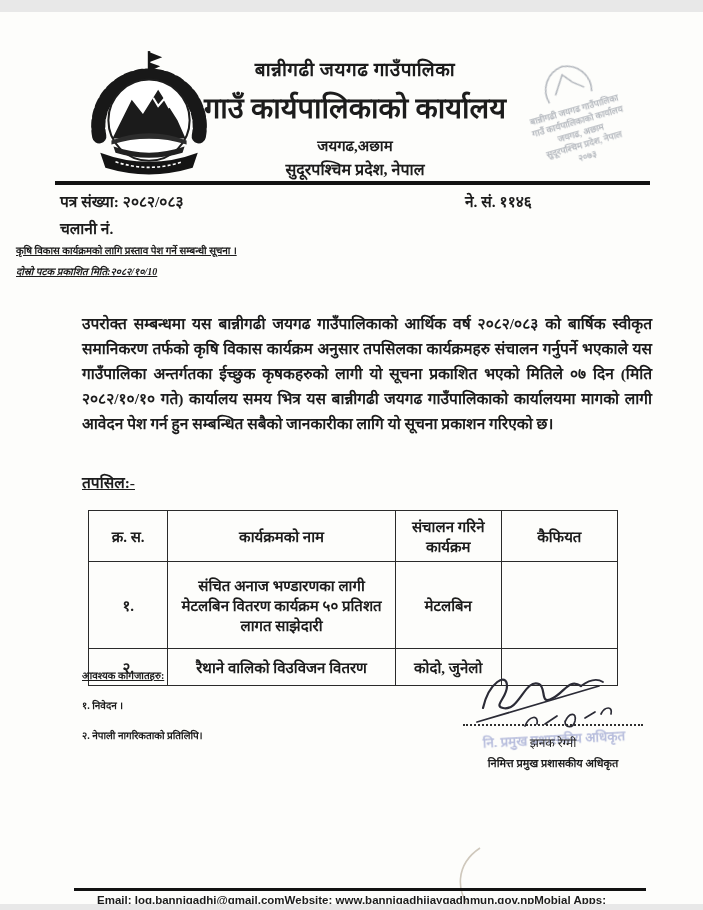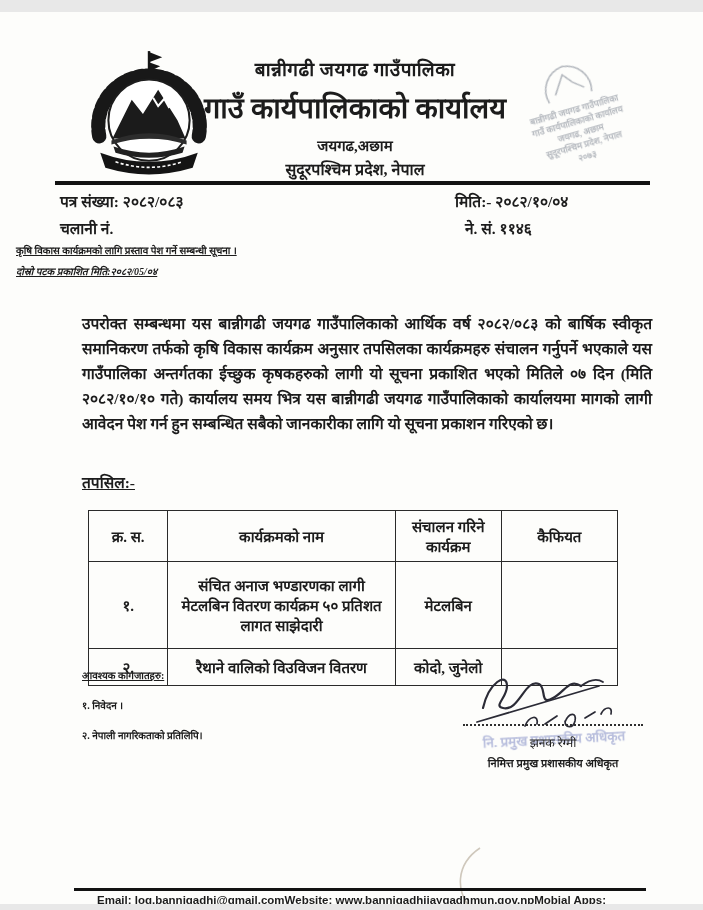--- a/index.html
+++ b/index.html
@@ -98,27 +98,26 @@
     <div class="st-line">२०७३</div>
   </div>
 
   <div class="top-rule"></div>
 
   <div class="meta-left">
     <div>पत्र संख्या: २०८२/०८३</div>
     <div>चलानी नं.</div>
   </div>
   <div class="meta-right">
-    <div>मिति:- २०८२/१०/०४</div>
     <div class="ne">ने. सं. ११४६</div>
   </div>
 
   <div class="subject">
     <div><span class="s1">कृषि विकास कार्यक्रमको लागि प्रस्ताव पेश गर्ने सम्बन्धी सूचना ।</span></div>
-    <div><span class="s2">दोस्रो पटक प्रकाशित मिति:२०८२/05/०४</span></div>
+    <div><span class="s2">दोस्रो पटक प्रकाशित मिति:२०८२/१०/10</span></div>
   </div>
 
   <p class="body-text">उपरोक्त सम्बन्धमा यस बान्नीगढी जयगढ गाउँपालिकाको आर्थिक वर्ष २०८२/०८३ को बार्षिक स्वीकृत समानिकरण तर्फको कृषि विकास कार्यक्रम अनुसार तपसिलका कार्यक्रमहरु संचालन गर्नुपर्ने भएकाले यस गाउँपालिका अन्तर्गतका ईच्छुक कृषकहरुको लागी यो सूचना प्रकाशित भएको मितिले ०७ दिन (मिति २०८२/१०/१० गते) कार्यालय समय भित्र यस बान्नीगढी जयगढ गाउँपालिकाको कार्यालयमा मागको लागी आवेदन पेश गर्न हुन सम्बन्धित सबैको जानकारीका लागि यो सूचना प्रकाशन गरिएको छ।</p>
 
   <div class="tapasil">तपसिल:-</div>
 
   <table class="schedule">
     <tbody>
         <tr>
       <th class="col-sn">क्र. स.</th>

